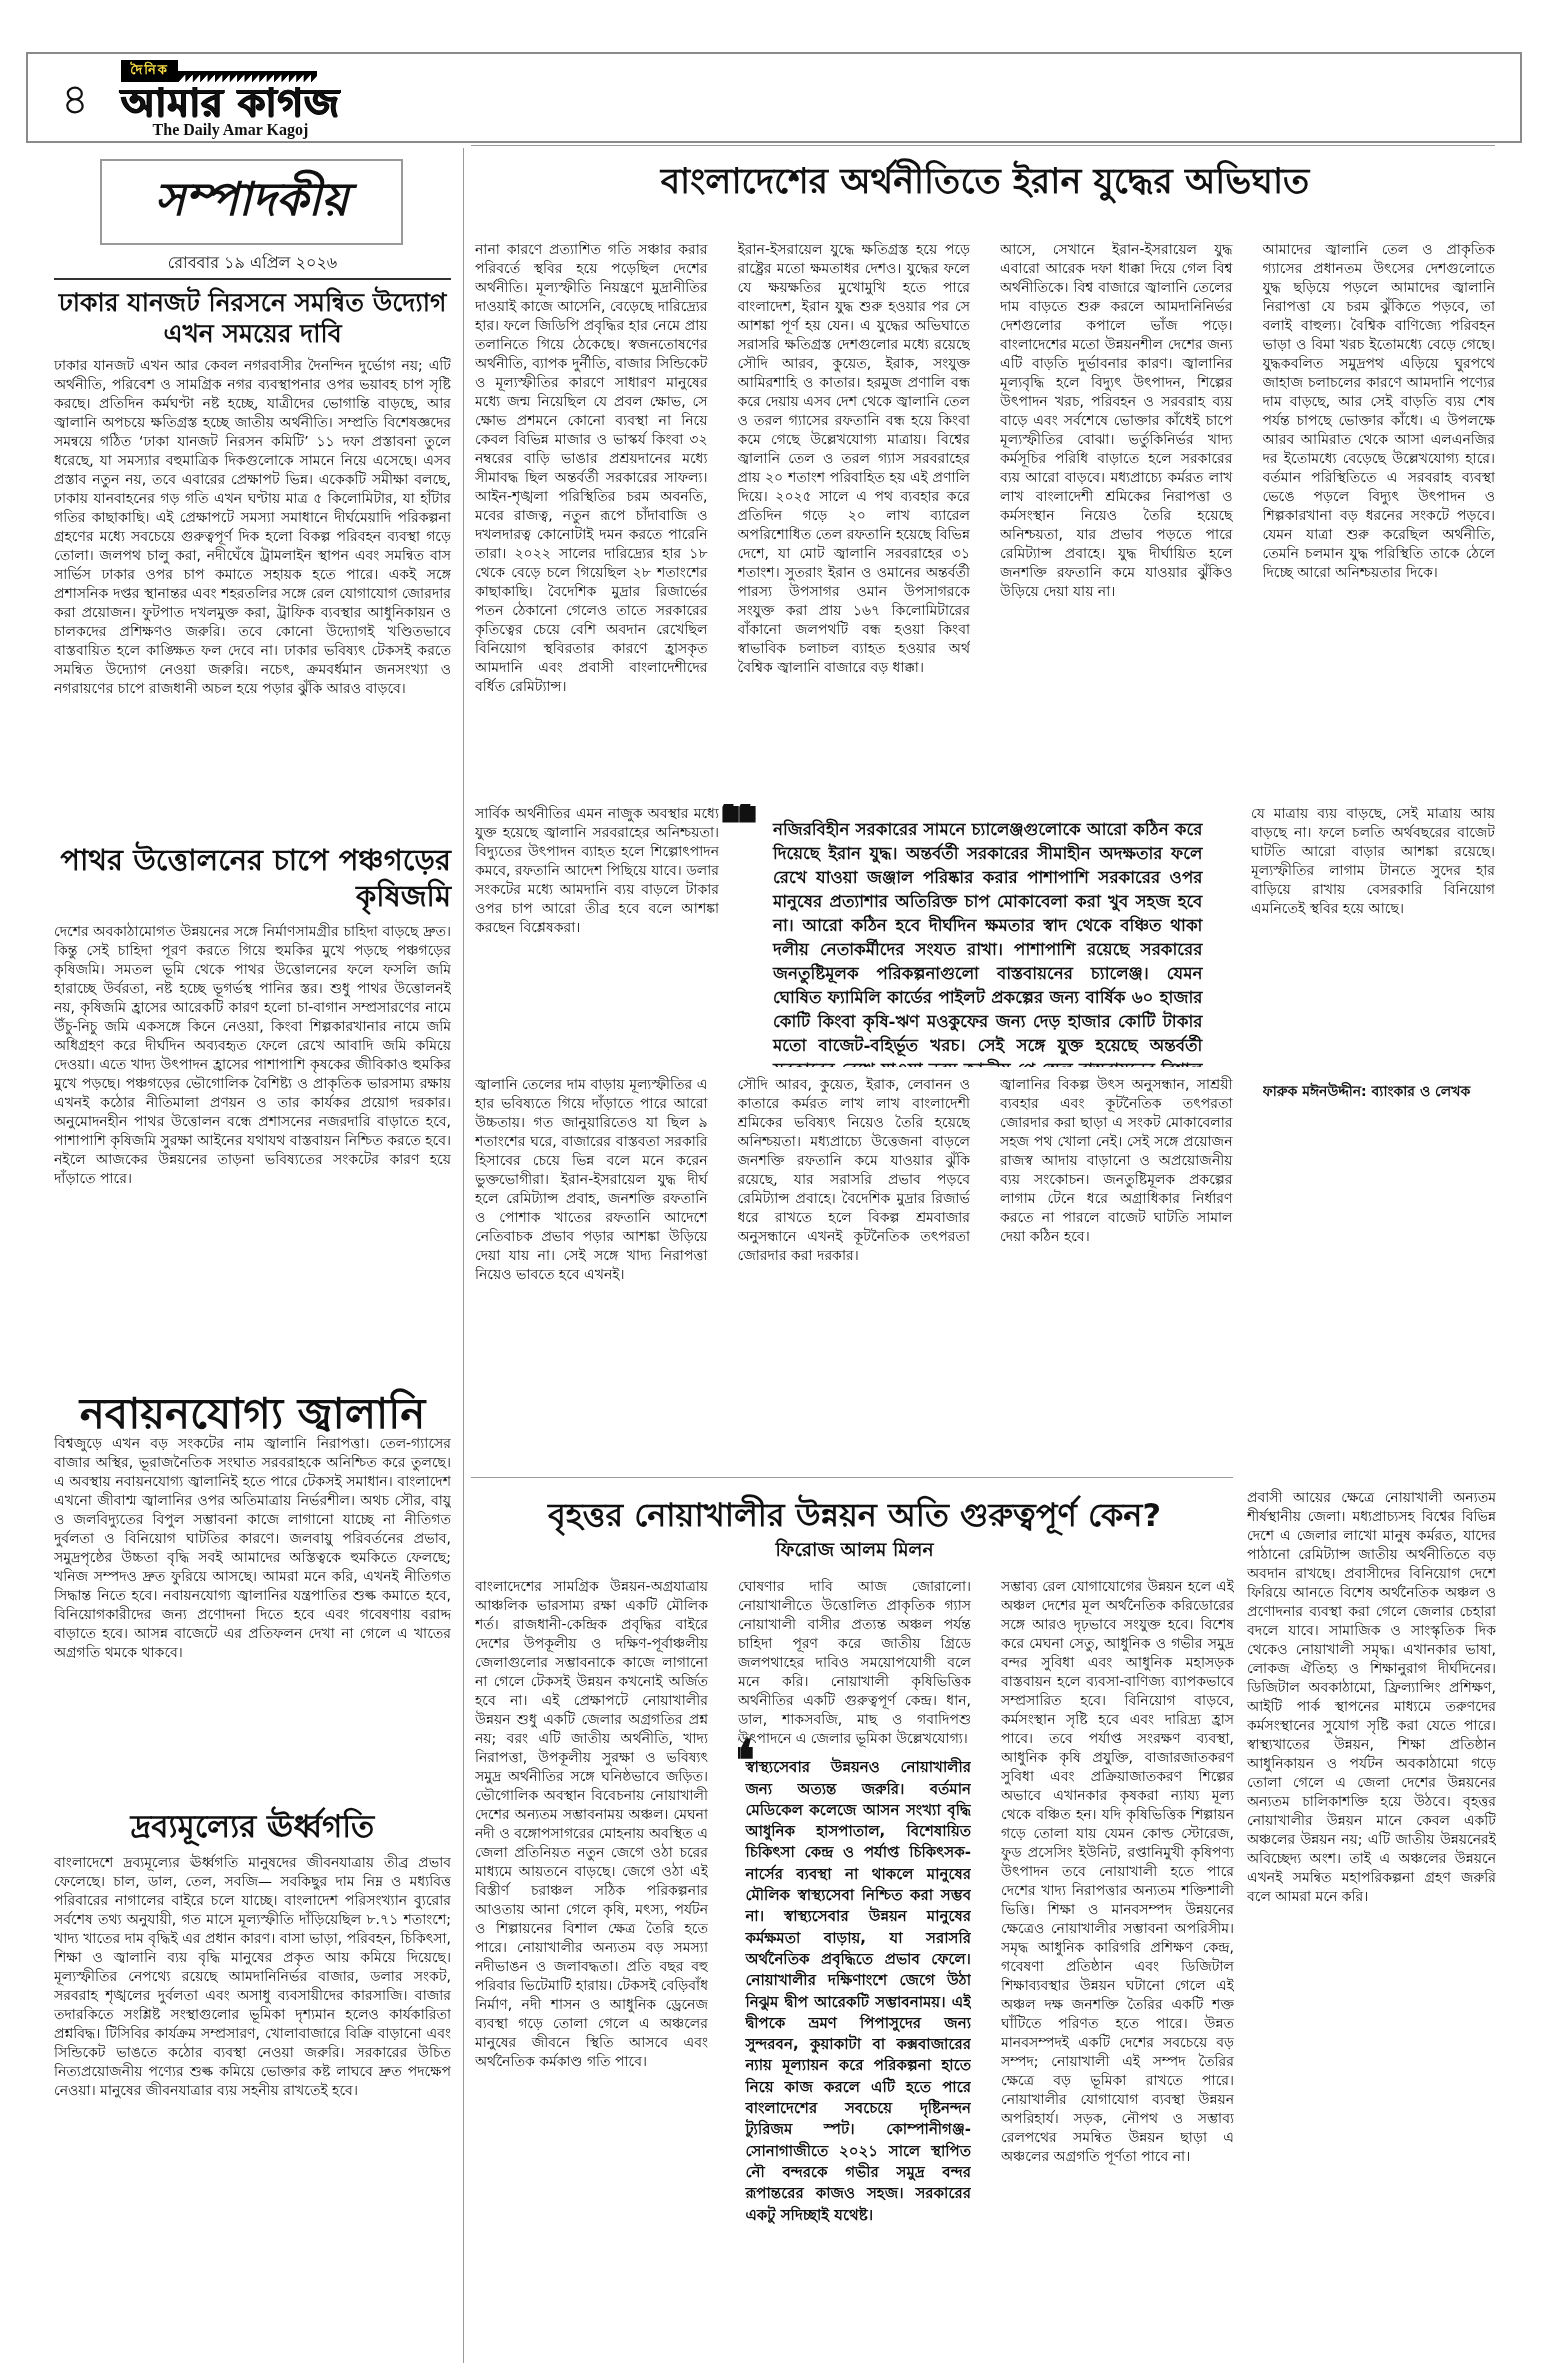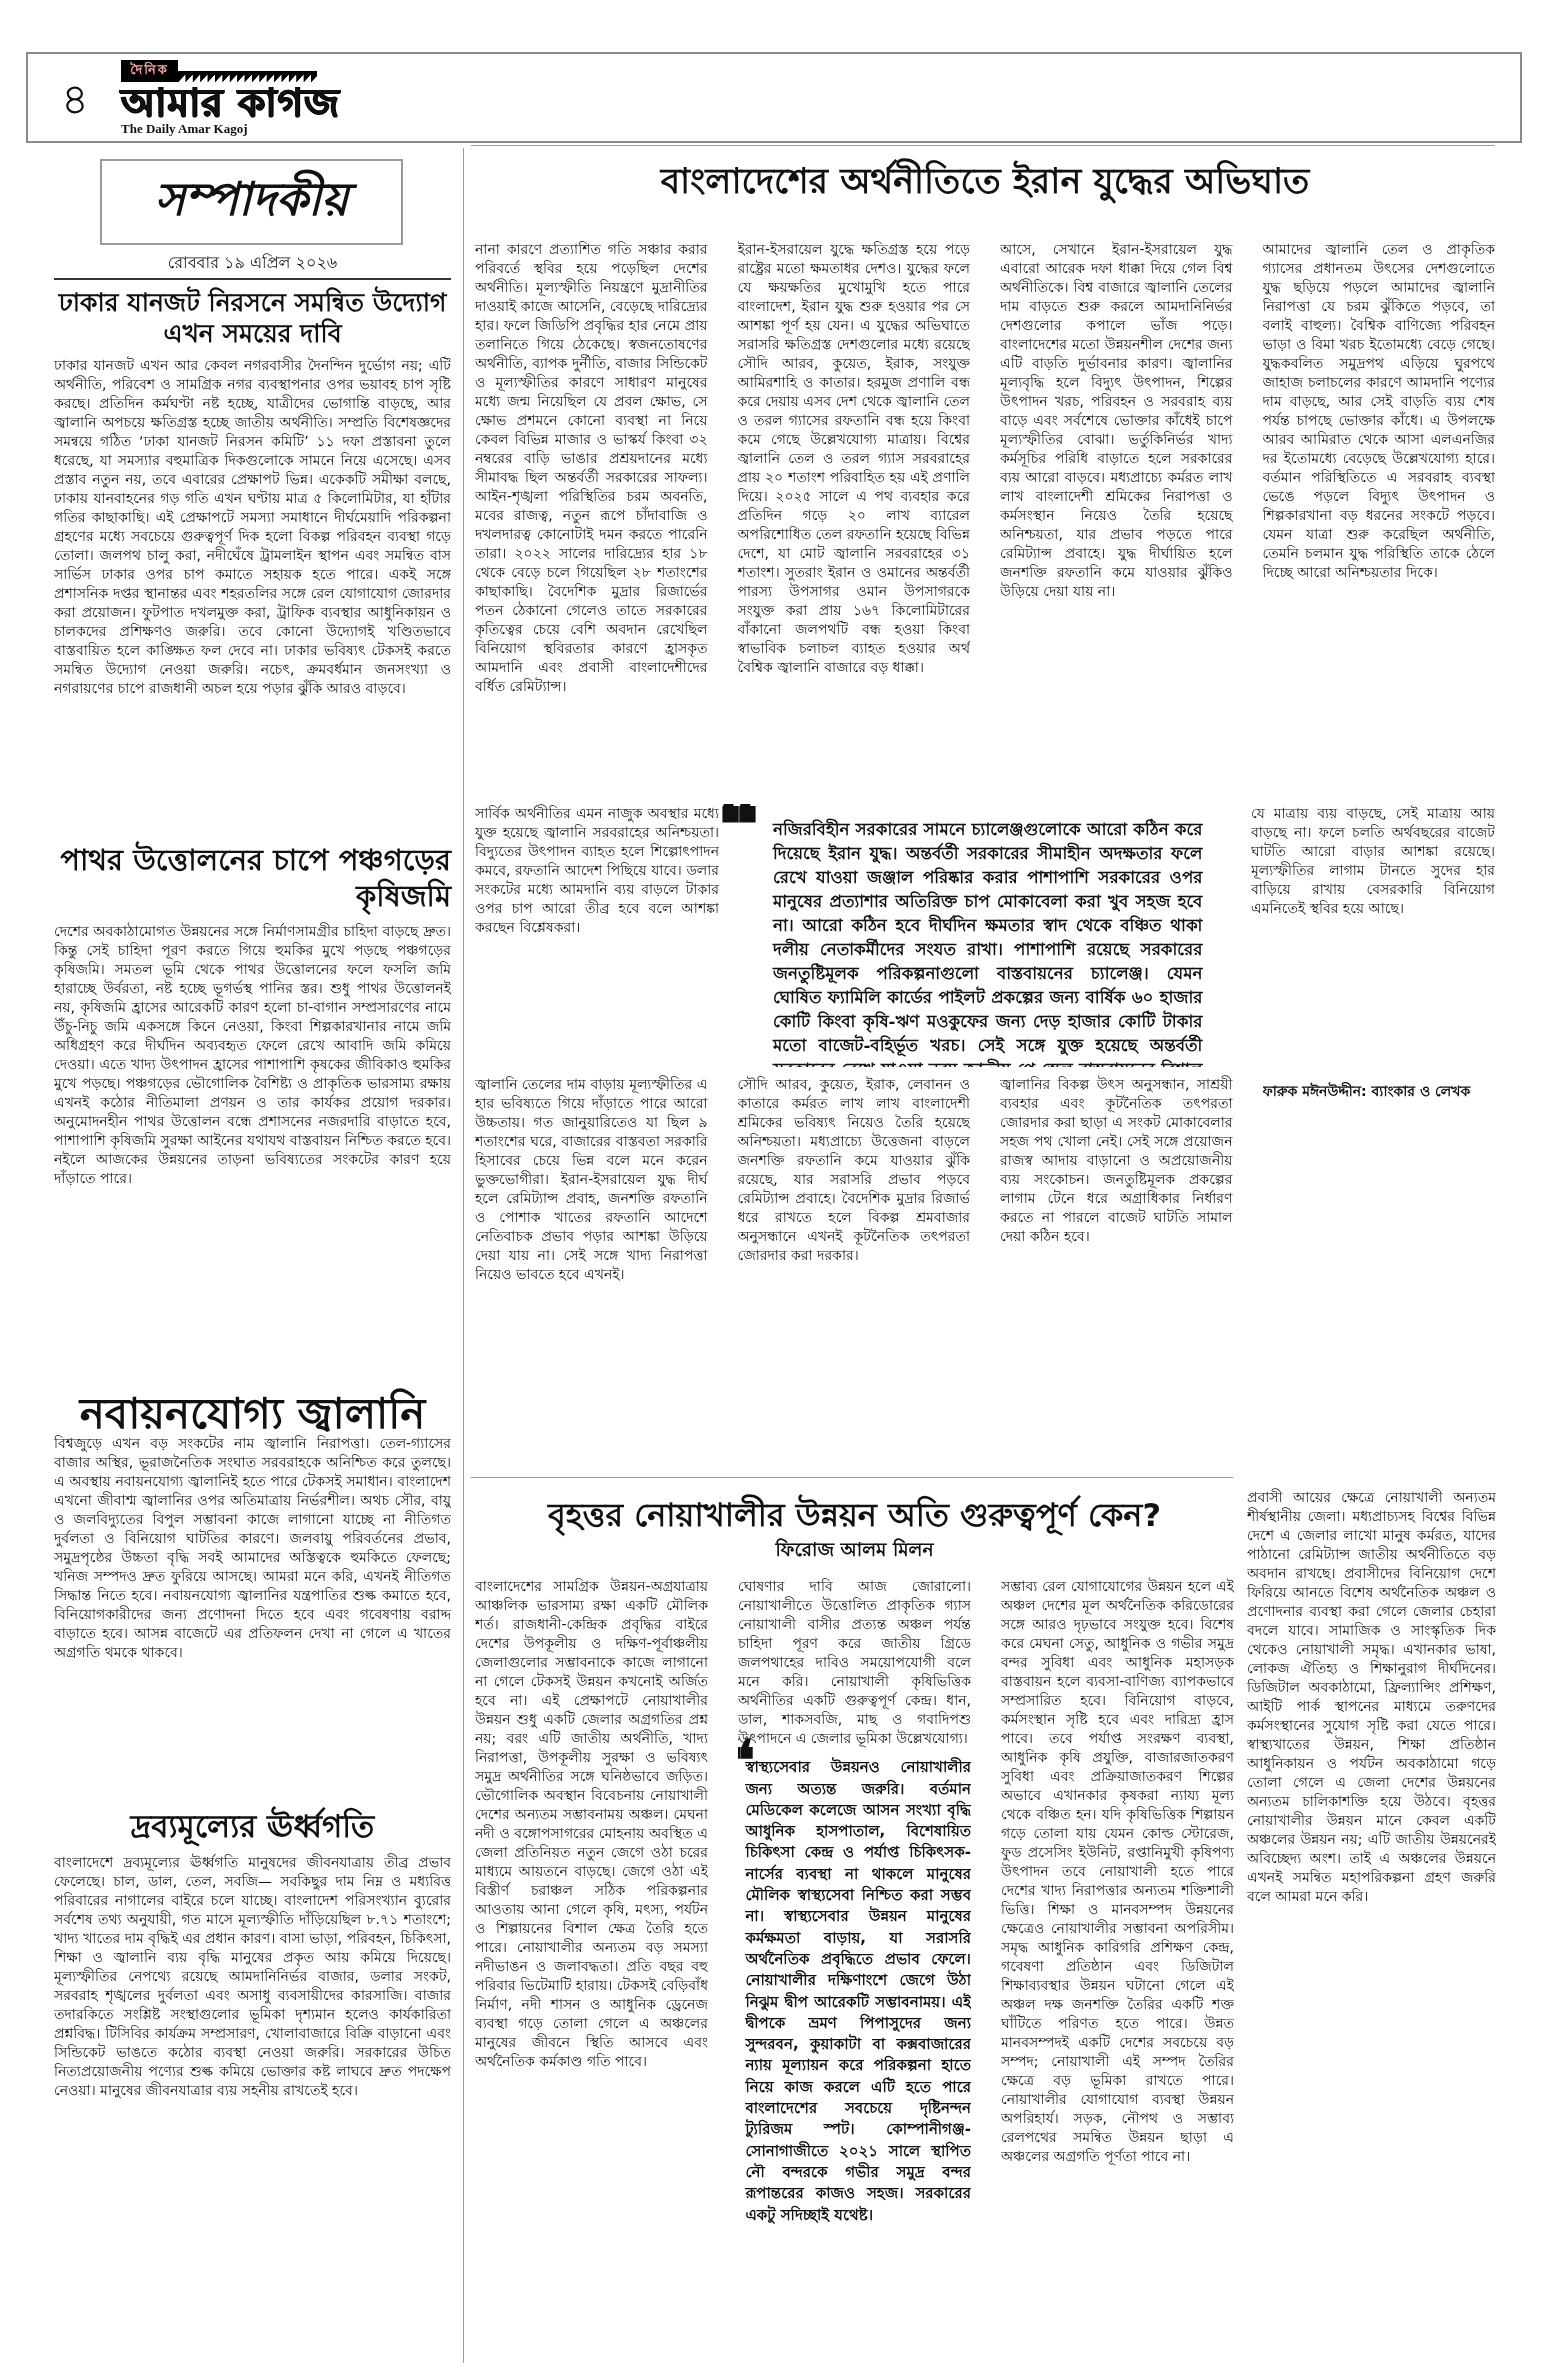--- a/index.html
+++ b/index.html
@@ -2,26 +2,26 @@
 <html style="font-size:15px"><head>
 <meta charset="utf-8">
 <style>
   html,body{margin:0;padding:0;background:#e8e8e8;}
   .page{position:relative;width:1546px;height:2375px;background:#ffffff;margin:0 auto;
         font-family:"DejaVu Sans","Liberation Sans",sans-serif;color:#111;overflow:hidden;}
   
   .hdr{position:absolute;left:26px;top:52px;width:1492px;height:87px;border:2.8px double #8a8a8a;background:#fff;}
   .pagenum{position:absolute;left:33px;top:13px;font-size:43px;font-weight:400;}
   .mast{position:absolute;left:93px;top:5.6px;}
-  .mast-daily{display:inline-block;background:#000;color:#fca5a5;font-size:13px;font-weight:700;padding:0.9px 9.3px;letter-spacing:1.9px;}
+  .mast-daily{display:inline-block;background:#000;color:#fde047;font-size:13px;font-weight:700;padding:0.9px 9.3px;letter-spacing:1.9px;}
   .mast-jag{display:inline-block;height:11px;width:139px;background:
      linear-gradient(135deg,#000 60%,transparent 60%) 0 0/7.4px 11px repeat-x;vertical-align:bottom;}
   .mast-name{font-size:39px;font-weight:900;letter-spacing:0.9px;line-height:41px;
      text-shadow:0.9px 0 #000, -0.9px 0 #000, 0 0.9px #000;}
-  .mast-eng{font-family:"Liberation Serif",serif;font-weight:700;font-size:13px;text-align:left;margin-top:-1.9px;}
+  .mast-eng{font-family:"Liberation Serif",serif;font-weight:700;font-size:16px;text-align:center;margin-top:-1.9px;}
   
   .vrule{position:absolute;background:#9a9a9a;width:0.9px;}
   .hrule{position:absolute;background:#9a9a9a;height:0.9px;}
   
   .edcol{position:absolute;left:54px;top:152px;width:397px;}
   .edbox{position:absolute;left:46px;top:7.4px;width:299px;height:82px;border:2.8px double #999;
          display:flex;align-items:center;justify-content:center;}
   .edbox span{font-family:"Liberation Serif",serif;font-style:italic;font-weight:700;font-size:46px;}
   .eddate{position:absolute;left:0;top:98px;width:100%;text-align:center;font-size:16px;}
   .edrule{position:absolute;left:0;top:126px;width:100%;height:1.9px;background:#333;}

